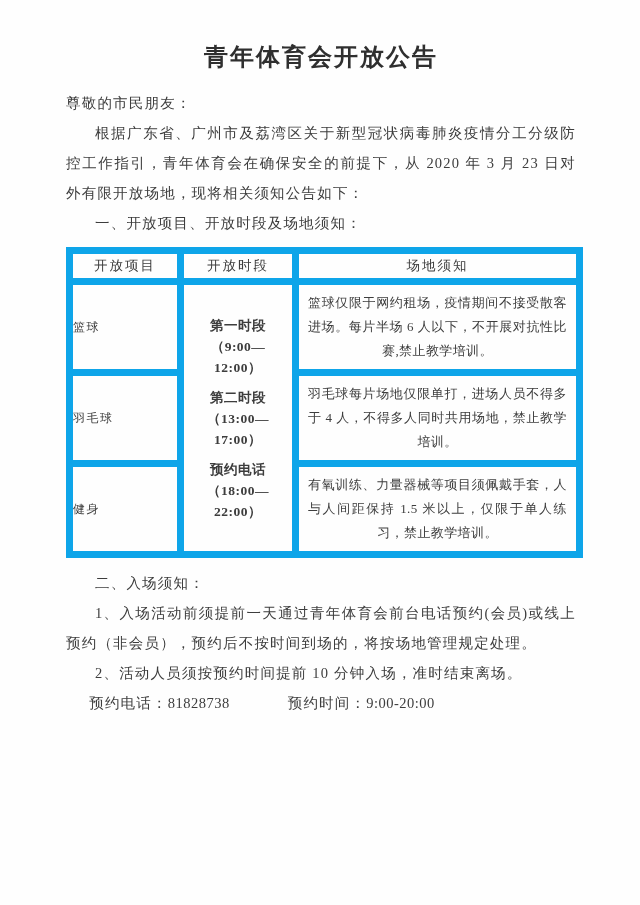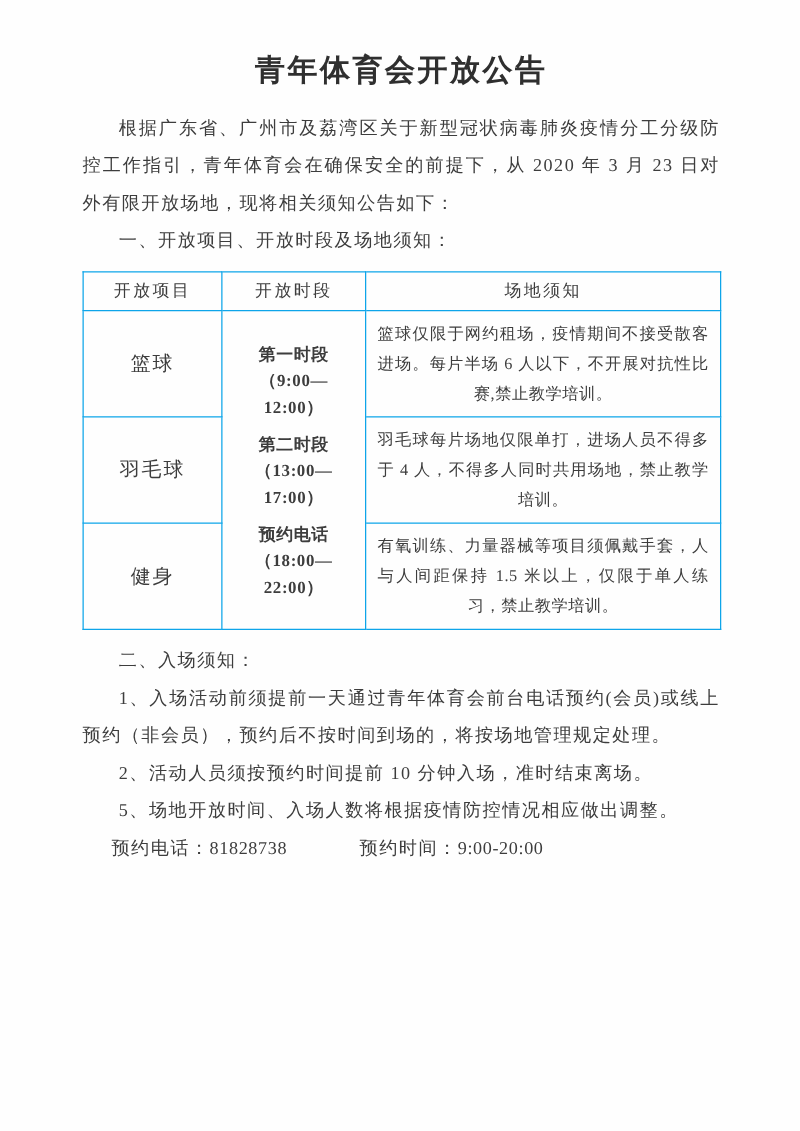--- a/index.html
+++ b/index.html
@@ -33,41 +33,41 @@
   }
   .indent { text-indent: 2em; }
   .section-heading { text-indent: 2em; }
   table.schedule {
     border-collapse: collapse;
     width: 510px;
     margin: 9px 0 10px 0;
     table-layout: fixed;
   }
   table.schedule th, table.schedule td {
-    border: 1px solid #0ea5e9;
+    border: 7px solid #0ea5e9;
     font-weight: normal;
     vertical-align: middle;
     color: #3d3d3d;
   }
   col.c1 { width: 111px; }
   col.c2 { width: 115px; }
   col.c3 { width: 284px; }
   tr.hdr { height: 31px; }
   tr.r1 { height: 72px; }
   tr.r2 { height: 67px; }
   tr.r3 { height: 70px; }
   th.cell-h {
     font-size: 13.5px;
     letter-spacing: 2px;
     text-align: center;
   }
   td.cell-project {
-    font-size: 16px;
+    font-size: 12px;
     letter-spacing: 1.5px;
-    text-align: center;
+    text-align: left;
   }
   td.cell-periods {
     text-align: center;
     font-size: 13.5px;
     padding: 6px 2px;
   }
   .period-block { margin: 9px 16px; line-height: 21px; letter-spacing: 0.5px; font-weight: bold; }
   td.cell-notes {
     font-size: 13px;
     line-height: 24px;
@@ -85,20 +85,21 @@
   .footer-gap { display: inline-block; width: 58px; }
   .val { letter-spacing: 0.5px; }
 </style>
 </head>
 <body>
 
 <div class="page">
 
   <h1 class="doc-title">青年体育会开放公告</h1>
 
+  <p class="line">尊敬的市民朋友：</p>
 
   <p class="para indent">根据广东省、广州市及荔湾区关于新型冠状病毒肺炎疫情分工分级防控工作指引，青年体育会在确保安全的前提下，从 2020 年 3 月 23 日对外有限开放场地，现将相关须知公告如下：</p>
 
   <p class="para section-heading">一、开放项目、开放时段及场地须知：</p>
 
   <table class="schedule">
     <colgroup>
         <col class="c1">
         <col class="c2">
         <col class="c3">
@@ -135,19 +136,18 @@
       <td class="cell-project">健身</td>
       <td class="cell-notes">有氧训练、力量器械等项目须佩戴手套，人与人间距保持 1.5 米以上，仅限于单人练习，禁止教学培训。</td>
     </tr>
   </tbody>
     </table>
 
   <p class="para section-heading">二、入场须知：</p>
 
   <p class="para indent">1、入场活动前须提前一天通过青年体育会前台电话预约(会员)或线上预约（非会员），预约后不按时间到场的，将按场地管理规定处理。</p>
   <p class="para indent">2、活动人员须按预约时间提前 10 分钟入场，准时结束离场。</p>
-  <p class="para indent">5、场地开放时间、入场人数将根据疫情防控情况相应做出调整。</p>
 
   <p class="footer-line">
     <span>预约电话：</span><span class="val">81828738</span><span class="footer-gap"></span><span>预约时间：</span><span class="val">9:00-20:00</span>
   </p>
 
 </div>
 
 </body></html>

